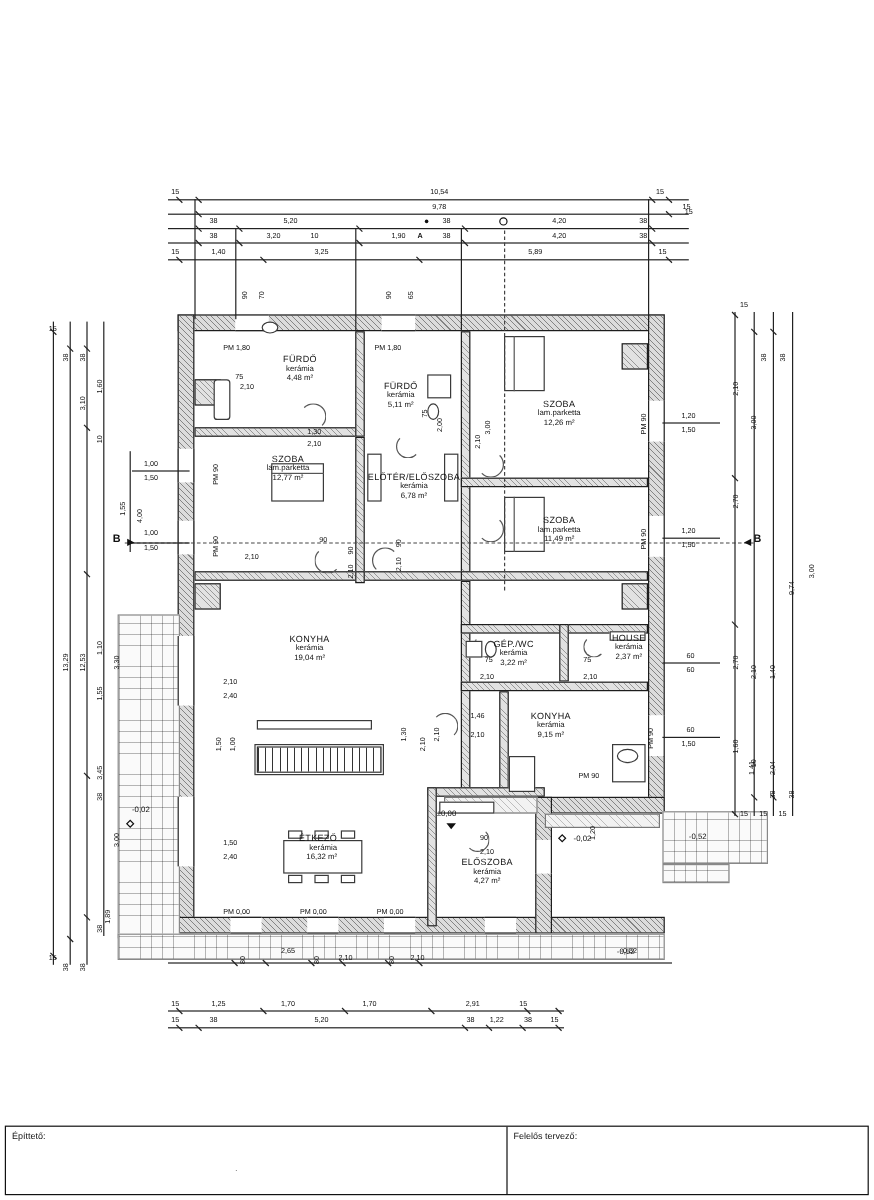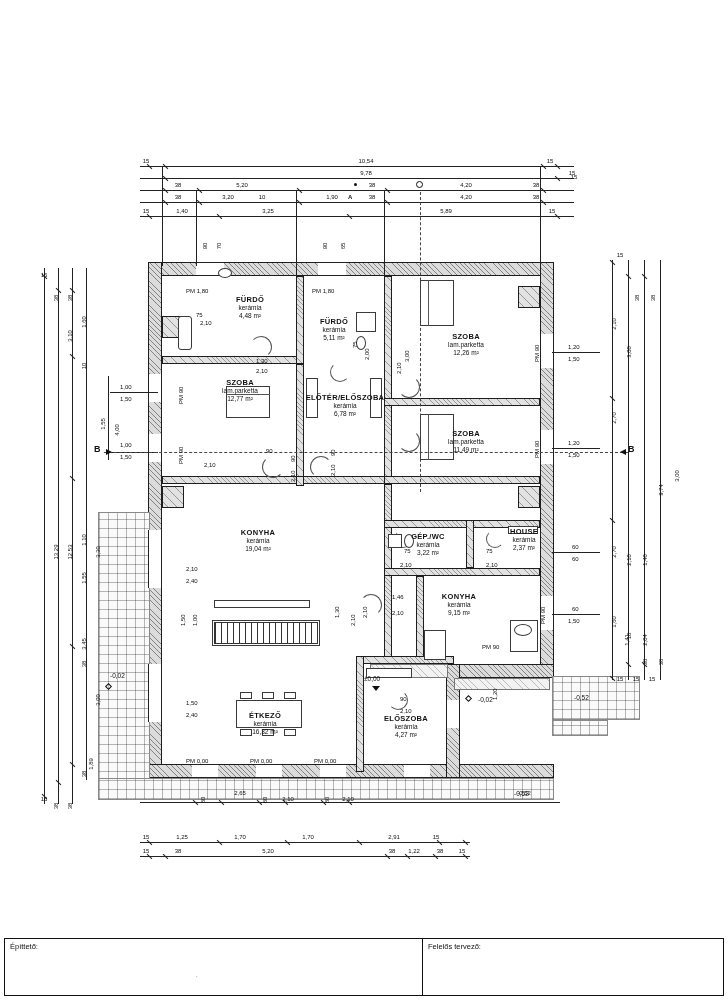--- a/index.html
+++ b/index.html
@@ -39,21 +39,21 @@
   }
   .room {
     position: absolute;
     text-align: center;
     transform: translate(-50%, -50%);
     line-height: 8px;
     white-space: nowrap;
   }
   .room .nm {
     font-size: 7.5px;
-    font-weight: bold;
+    font-weight: normal;
     letter-spacing: .3px;
   }
   .room .fl { font-size: 6.5px; }
   .room .ar { font-size: 6.5px; }
   .hl, .vl {
     position: absolute;
     background: #222;
   }
   .hl { height: 1px; }
   .vl { width: 1px; }
@@ -419,21 +419,21 @@
   <div class="room" style="left:524px;top:540px;">
     <div class="nm">HOUSE</div>
     <div class="fl">kerámia</div>
     <div class="ar">2,37 m²</div>
   </div>
   <div class="room" style="left:459px;top:605px;">
     <div class="nm">KONYHA</div>
     <div class="fl">kerámia</div>
     <div class="ar">9,15 m²</div>
   </div>
-  <div class="room" style="left:265px;top:724px;">
+  <div class="room" style="left:265px;top:707px;text-align:right;">
     <div class="nm">ÉTKEZŐ</div>
     <div class="fl">kerámia</div>
     <div class="ar">16,32 m²</div>
   </div>
   <div class="room" style="left:406px;top:727px;">
     <div class="nm">ELŐSZOBA</div>
     <div class="fl">kerámia</div>
     <div class="ar">4,27 m²</div>
   </div>
 

